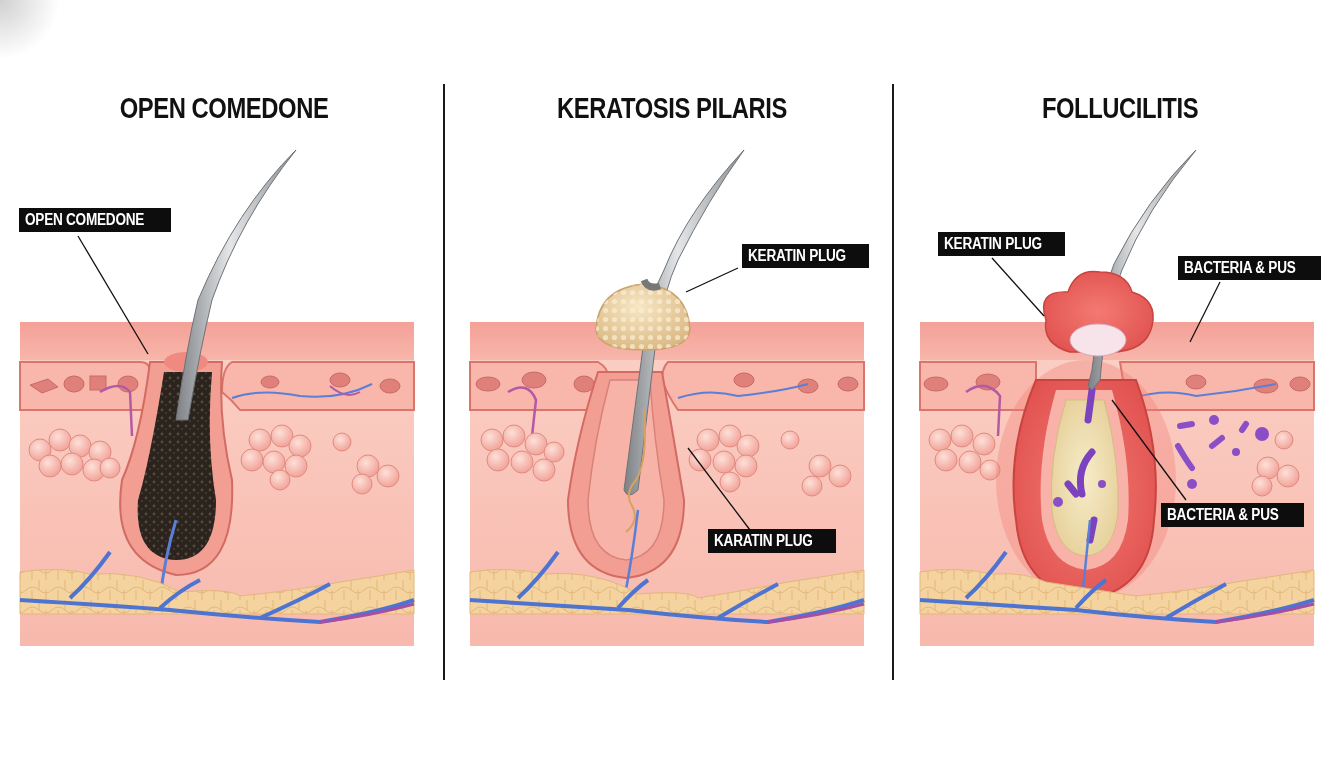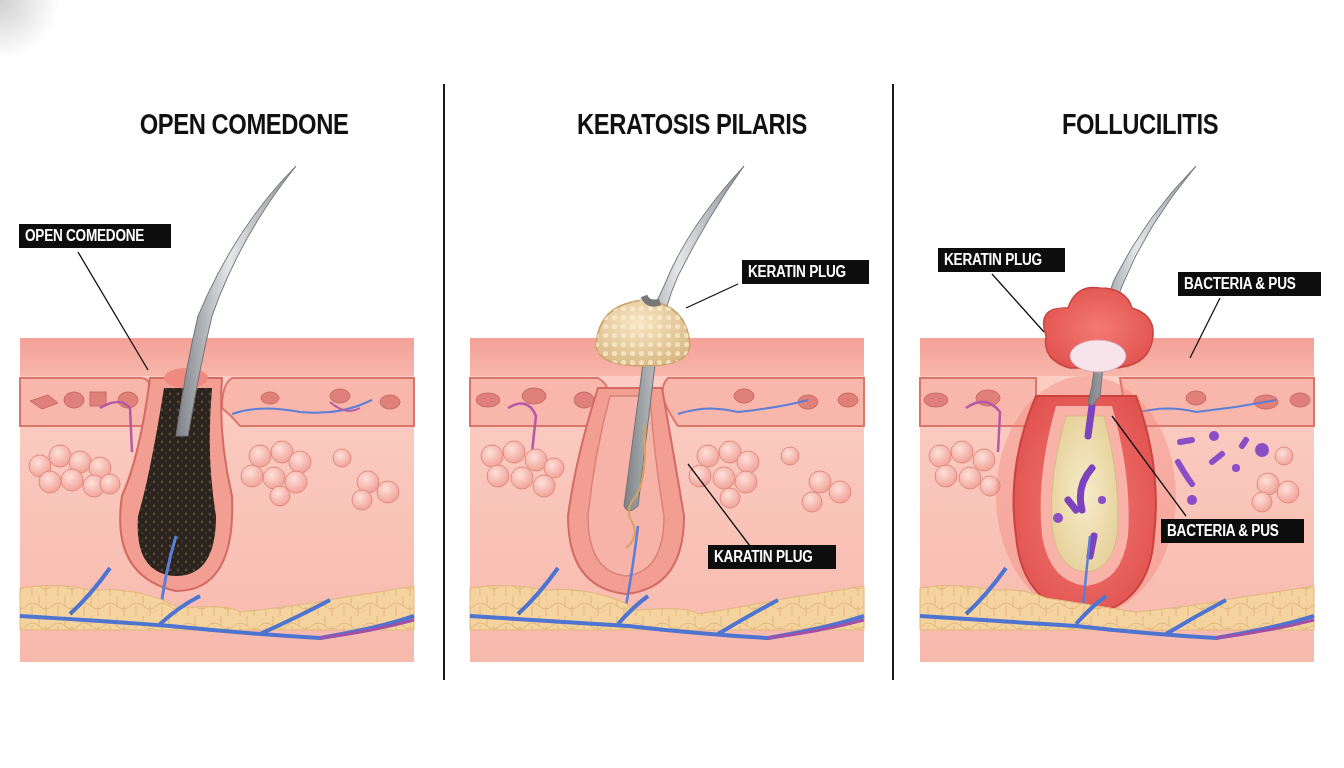--- a/index.html
+++ b/index.html
@@ -1,21 +1,21 @@
 <!DOCTYPE html>
 <html><head>
 <meta charset="utf-8">
 <style>
   html, body { margin:0; padding:0; }
   body { width:1344px; height:768px; background:#ffffff; position:relative; overflow:hidden;
          font-family:"Liberation Sans", "DejaVu Sans", sans-serif; }
   .corner-shade { position:absolute; left:0; top:0; width:60px; height:60px;
     background:radial-gradient(circle at 0 0, rgba(120,120,120,0.35), rgba(255,255,255,0) 70%); }
   .divider { position:absolute; top:84px; width:2px; height:596px; background:#1a1a1a; }
-  .panel { position:absolute; top:16px; width:448px; height:696px;padding-left:40px; }
+  .panel { position:absolute; top:0; width:448px; height:696px; }
   .panel-title { position:absolute; top:92px; left:0; width:100%; text-align:center;
     font-family:"Liberation Sans", sans-serif; font-weight:bold; font-size:29px;
     letter-spacing:-0.5px; color:#111; transform:scaleX(0.82); transform-origin:center; }
   .label { position:absolute; background:#0d0d0d; color:#fff; font-weight:bold;
     font-size:16px; padding:3px 6px 3px 6px; line-height:18px; white-space:nowrap;
     letter-spacing:-0.3px; }
   .label span { display:inline-block; transform:scaleX(0.85); transform-origin:left center; }
   svg.art { position:absolute; left:0; top:0; }
 </style>
 </head>

